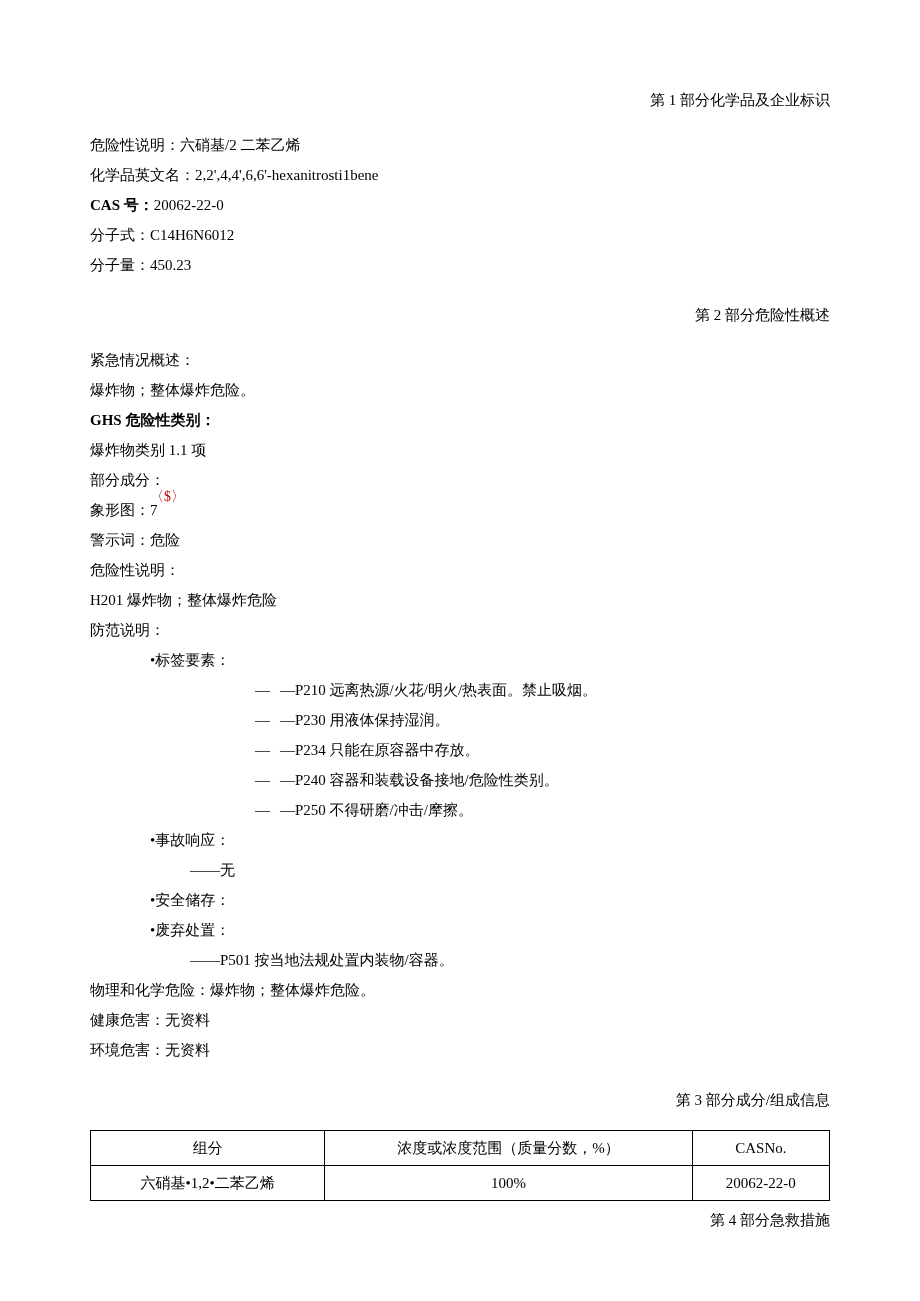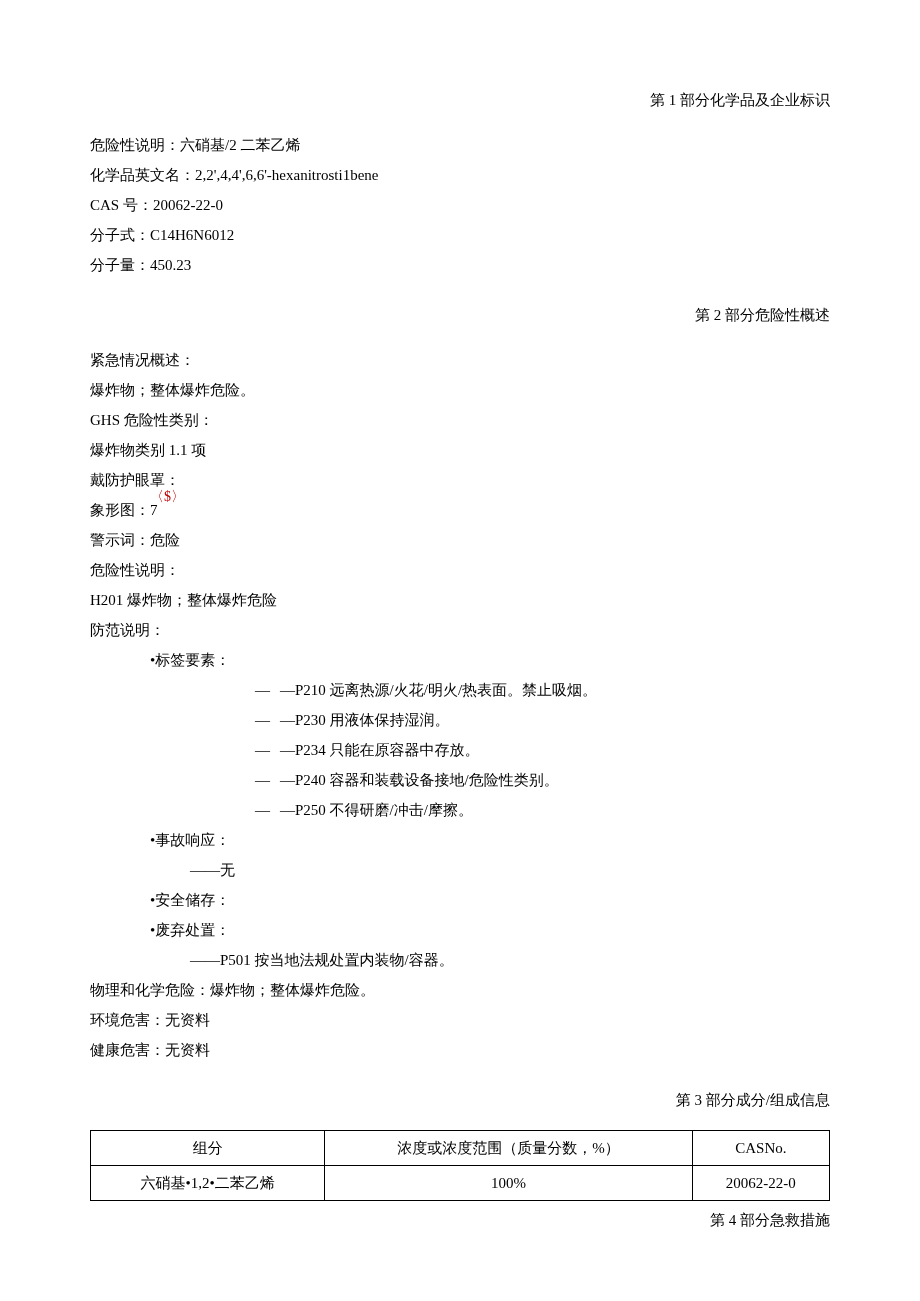--- a/index.html
+++ b/index.html
@@ -13,21 +13,21 @@
     width: 920px;
     box-sizing: border-box;
   }
   .section-title {
     text-align: right;
     margin: 15px 0;
   }
   .block {
     margin-bottom: 20px;
   }
-  .bold { font-weight: normal; }
+  .bold { font-weight: bold; }
   .red { color: #c00000; }
   .indent1 { padding-left: 60px; }
   .indent2 { padding-left: 100px; font-family: Liberation Serif, serif; }
   .bullet-row { position: relative; }
   .dash-left { display:inline-block; width:80px; text-align:right; padding-right:10px;}
   table.comp {
     border-collapse: collapse;
     width: 100%;
     margin-top: 10px;
     font-size: 15px;
@@ -61,21 +61,21 @@
   <div><span>分子量：</span><span>450.23</span></div>
 </div>
 
 <div class="section-title">第 2 部分危险性概述</div>
 
 <div class="block">
   <div>紧急情况概述：</div>
   <div>爆炸物；整体爆炸危险。</div>
   <div class="bold">GHS 危险性类别：</div>
   <div>爆炸物类别 1.1 项</div>
-  <div>戴防护眼罩：</div>
+  <div>部分成分：</div>
 
   <div class="pictogram-row">
     <span class="pictogram-sup red">〈$〉</span>
     <span>象形图：</span><span>7</span>
   </div>
 
   <div><span>警示词：</span><span>危险</span></div>
   <div>危险性说明：</div>
   <div>H201 爆炸物；整体爆炸危险</div>
   <div>防范说明：</div>
@@ -89,22 +89,22 @@
 
   <div class="indent1">•事故响应：</div>
   <div class="indent2">——无</div>
 
   <div class="indent1">•安全储存：</div>
 
   <div class="indent1">•废弃处置：</div>
   <div class="indent2">——P501 按当地法规处置内装物/容器。</div>
 
   <div><span>物理和化学危险：</span><span>爆炸物；整体爆炸危险。</span></div>
+  <div><span>健康危害：</span><span>无资料</span></div>
   <div><span>环境危害：</span><span>无资料</span></div>
-  <div><span>健康危害：</span><span>无资料</span></div>
 </div>
 
 <div class="section-title">第 3 部分成分/组成信息</div>
 
 <table class="comp">
   <tbody>
       <tr>
     <th>组分</th>
     <th>浓度或浓度范围（质量分数，%）</th>
     <th>CASNo.</th>

